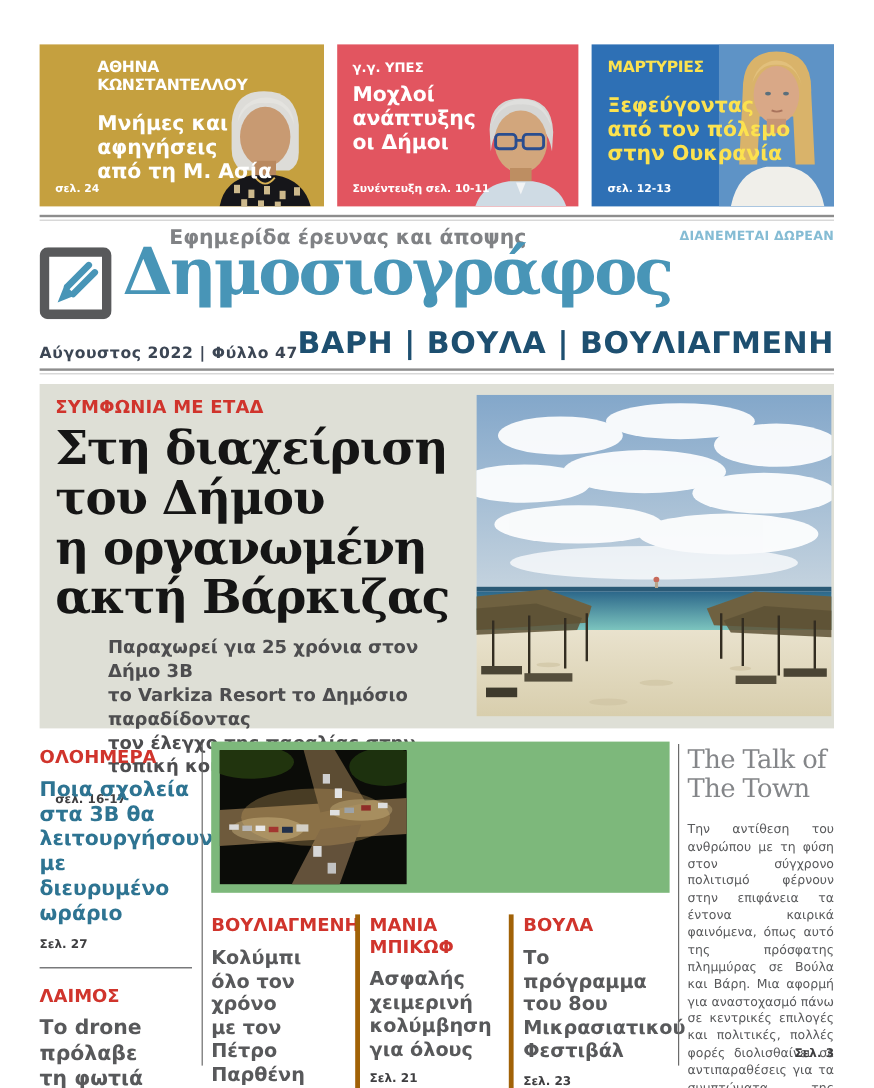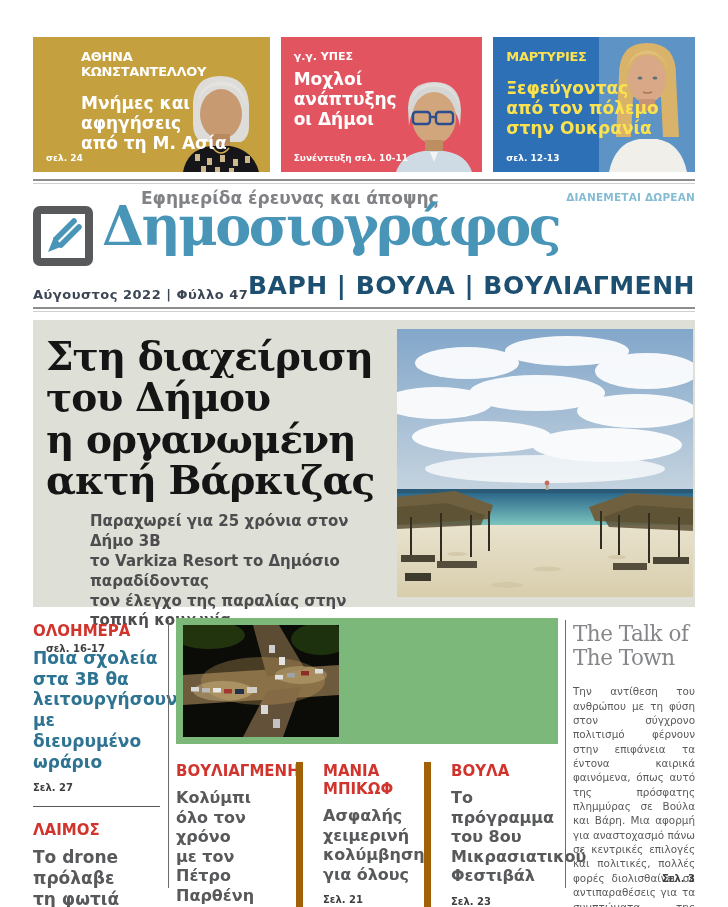--- a/index.html
+++ b/index.html
@@ -59,21 +59,21 @@
   .center-col { position:absolute; left:143px; top:0; width:382px; }
   .weather-box { position:relative; width:382px; height:126px; background:#7db87b; display:flex; padding:7px; }
   .weather-photo { width:156px; height:112px; flex:0 0 auto; }
   .weather-text { padding:4px 6px 0 14px; position:relative; flex:1; }
   .weather-kicker { font-size:16px; font-weight:bold; color:#ffffff; }
   .weather-headline { font-size:15.5px; font-weight:500; color:#ffffff; line-height:1.25; margin-top:4px; }
   .weather-pageref { position:absolute; right:4px; bottom:2px; font-size:9px; font-weight:bold; color:#ffffff; }
 
   .cols-row { display:flex; margin-top:18px; }
   .b-col { width:120px; padding-right:6px; }
-  .b-col + .b-col { border-left:7px solid #a16207; padding-left:20px; width:128px; }
+  .b-col + .b-col { border-left:4px solid #a16207; padding-left:8px; width:128px; }
   .b-col .story-headline-gray { font-size:16px; }
 
   .right-col { position:absolute; left:540px; top:4px; width:122px; height:268px; }
   .talk-title { font-family:"DejaVu Serif", serif; font-size:21.5px; color:#848689; line-height:1.12; letter-spacing:-0.5px; }
   .talk-body { font-size:10.4px; color:#58595b; line-height:1.38; text-align:justify; margin-top:14px; }
   .talk-pageref { position:absolute; right:0; bottom:6px; font-size:10px; font-weight:bold; color:#3f3f41; }
 </style>
 </head>
 <body>
 
@@ -163,20 +163,21 @@
   </svg>
 
   <div class="masthead-title">Δημοσιογράφος</div>
   <div class="issue">Αύγουστος 2022 | Φύλλο 47</div>
   <div class="regions">ΒΑΡΗ | ΒΟΥΛΑ | ΒΟΥΛΙΑΓΜΕΝΗ</div>
 
   <div class="rule-double rule-2"></div>
 
   <div class="lead">
     <div class="lead-text">
+      <div class="lead-kicker">ΣΥΜΦΩΝΙΑ ΜΕ ΕΤΑΔ</div>
       <div class="lead-headline pre">Στη διαχείριση
 του Δήμου
 η οργανωμένη
 ακτή Βάρκιζας</div>
       <div class="lead-standfirst pre">Παραχωρεί για 25 χρόνια στον Δήμο 3Β
 το Varkiza Resort το Δημόσιο παραδίδοντας
 τον έλεγχο της παραλίας στην τοπική κοινωνία</div>
       <div class="lead-pageref">σελ. 16-17</div>
     </div>
     <svg class="lead-photo" viewBox="0 0 296 268" preserveAspectRatio="none">

